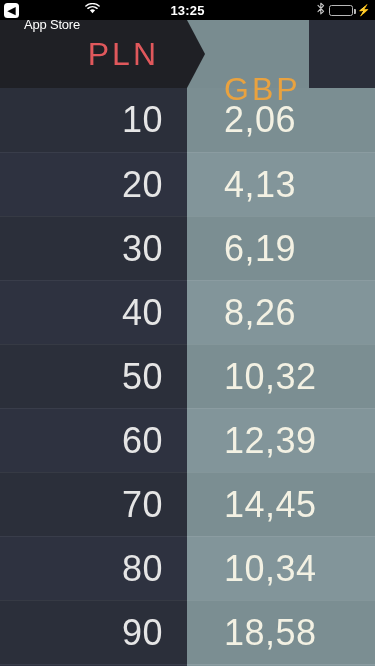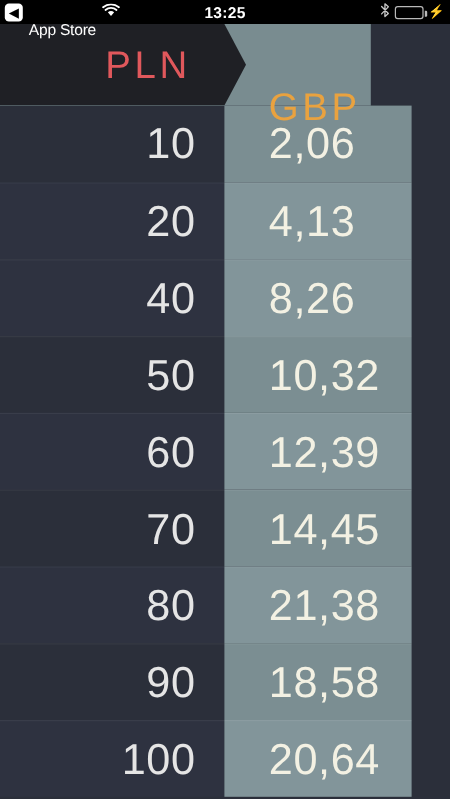--- a/index.html
+++ b/index.html
@@ -100,21 +100,21 @@
   }
   .cell-left {
     width:187px; height:100%;
     background:#2b2f3a;
     display:flex; align-items:center; justify-content:flex-end;
     padding-right:24px;
     color:#e5e5e5;
     font-size:36px; font-weight:300; letter-spacing:0.5px;
   }
   .cell-right {
-    width:156px; height:100%;
+    width:188px; height:100%;
     background:#7b8e92;
     display:flex; align-items:center;
     padding-left:37px;
     color:#f3f1e3;
     font-size:36px; font-weight:300; letter-spacing:0.5px;
   }
   .row.alt .cell-left  { background:#2e3240; }
   .row.alt .cell-right { background:#82959a; }
   .row + .row .cell-left {
     border-top:1px solid rgba(255,255,255,0.055);
@@ -167,20 +167,24 @@
     <div class="row">
       <div class="cell-left">10</div>
       <div class="cell-right">2,06</div>
     </div>
 
     <div class="row alt">
       <div class="cell-left">20</div>
       <div class="cell-right">4,13</div>
     </div>
 
+    <div class="row">
+      <div class="cell-left">30</div>
+      <div class="cell-right">6,19</div>
+    </div>
 
     <div class="row alt">
       <div class="cell-left">40</div>
       <div class="cell-right">8,26</div>
     </div>
 
     <div class="row">
       <div class="cell-left">50</div>
       <div class="cell-right">10,32</div>
     </div>
@@ -190,21 +194,21 @@
       <div class="cell-right">12,39</div>
     </div>
 
     <div class="row">
       <div class="cell-left">70</div>
       <div class="cell-right">14,45</div>
     </div>
 
     <div class="row alt">
       <div class="cell-left">80</div>
-      <div class="cell-right">21,38</div>
+      <div class="cell-right">10,34</div>
     </div>
 
     <div class="row">
       <div class="cell-left">90</div>
       <div class="cell-right">18,58</div>
     </div>
 
     <div class="row alt">
       <div class="cell-left">100</div>
       <div class="cell-right">20,64</div>

